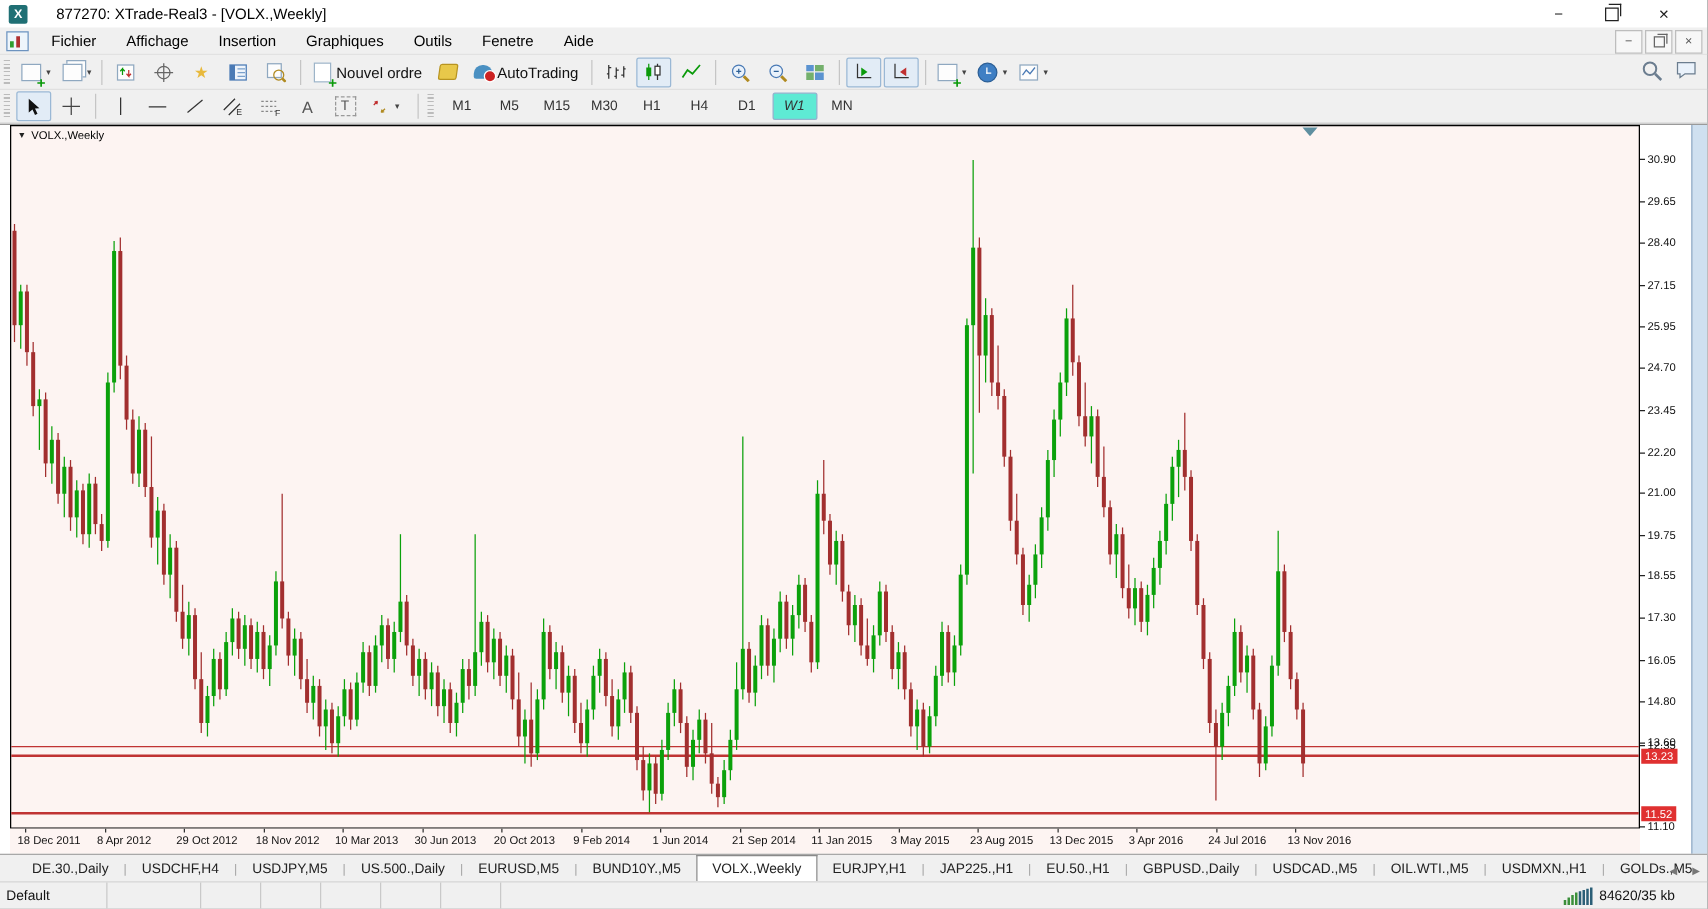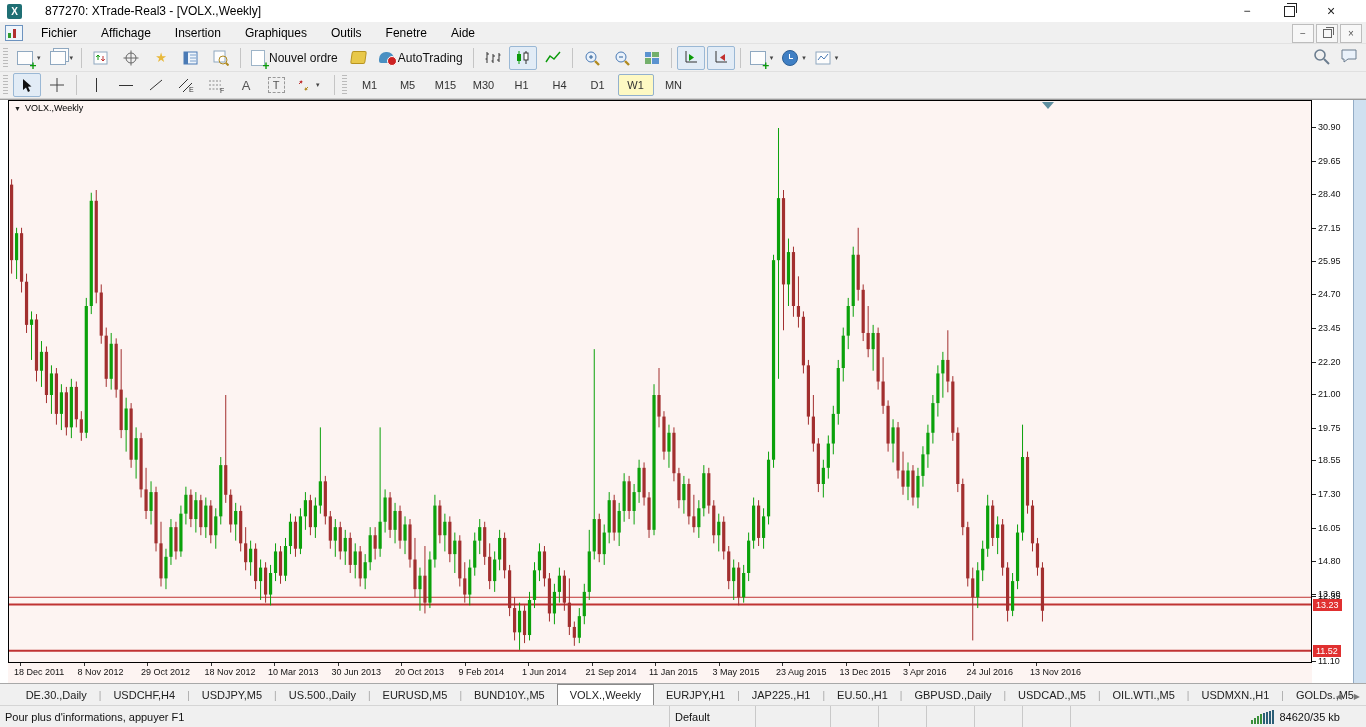--- a/index.html
+++ b/index.html
@@ -45,21 +45,21 @@
   .clock-ic:before{content:"";position:absolute;left:6px;top:3px;width:1px;height:5px;background:#fff;}
   .clock-ic:after{content:"";position:absolute;left:6px;top:7px;width:4px;height:1px;background:#fff;}
   .tiles-ic{width:14px;height:12px;display:grid;grid-template-columns:1fr 1fr;grid-template-rows:1fr 1fr;gap:1px;}
   .tiles-ic span{background:#5b93d0;}
   .tiles-ic span:nth-child(2){background:#74b06c;}
   .tiles-ic span:nth-child(3){background:#74b06c;}
   .vline-glyph{width:1px;height:14px;background:#333;}
   .hline-glyph{width:14px;height:1px;background:#333;}
   .tf-btn{height:20px;min-width:26px;margin:0 1px;padding:0 4px;display:flex;align-items:center;justify-content:center;
           font-size:11px;color:#333;border:1px solid transparent;border-radius:2px;}
-  .tf-btn.active{background:#fef9c3;border-color:#8fae cc;border:1px solid #93b1cd;}
+  .tf-btn.active{background:#5eead4;border-color:#8fae cc;border:1px solid #93b1cd;font-style:italic;}
   .search-chat{position:absolute;right:8px;top:3px;display:flex;gap:10px;align-items:center;}
   
   .workspace{position:absolute;left:0;top:99px;width:1366px;height:584px;background:#ffffff;border-top:1px solid #9a9a9a;box-sizing:border-box;}
   .plot{position:absolute;left:8px;top:0px;width:1304px;height:563px;background:#fdf4f2;}
   .plot svg{display:block;}
   .symbol-label{position:absolute;left:6px;top:3px;font-size:9px;color:#000;display:flex;align-items:center;gap:4px;}
   .symbol-label .tri{font-size:7px;color:#222;}
   .date-axis{position:absolute;left:8px;top:563px;width:1304px;height:21px;background:#fdf4f2;}
   .date-label{position:absolute;top:4px;font-size:9px;color:#111;white-space:nowrap;}
   .date-label:before{content:"";position:absolute;left:6px;top:-4px;width:1px;height:3px;background:#333;}
@@ -808,21 +808,21 @@
           <rect x="1032.8600000000001" y="467.60610999999994" width="3.2" height="43.151520000000005" fill="#a22f2f"></rect>
           <polygon points="1034,2 1046,2 1040,9" fill="#5f8fa0"></polygon>
         </svg>
       <div class="symbol-label">
         <span class="tri">▼</span>
         <span>VOLX.,Weekly</span>
       </div>
     </div>
     <div class="date-axis" id="date-axis">
         <div class="date-label" style="left: 6px;">18 Dec 2011</div>
-        <div class="date-label" style="left: 69.5px;">8 Nov 2012</div>
+        <div class="date-label" style="left: 69.5px;">8 Apr 2012</div>
         <div class="date-label" style="left: 133px;">29 Oct 2012</div>
         <div class="date-label" style="left: 196.5px;">18 Nov 2012</div>
         <div class="date-label" style="left: 260px;">10 Mar 2013</div>
         <div class="date-label" style="left: 323.5px;">30 Jun 2013</div>
         <div class="date-label" style="left: 387px;">20 Oct 2013</div>
         <div class="date-label" style="left: 450.5px;">9 Feb 2014</div>
         <div class="date-label" style="left: 514px;">1 Jun 2014</div>
         <div class="date-label" style="left: 577.5px;">21 Sep 2014</div>
         <div class="date-label" style="left: 641px;">11 Jan 2015</div>
         <div class="date-label" style="left: 704.5px;">3 May 2015</div>
@@ -885,21 +885,20 @@
       <div class="tab">USDMXN.,H1</div>
       <span class="tab-div">|</span>
       <div class="tab">GOLDs.,M5</div>
       <div class="tab-arrows">
         <span>◀</span>
         <span>▶</span>
       </div>
     </div>
 
   <div class="statusbar">
-    <div class="status-cell" style="width:670px;">Pour plus d'informations, appuyer F1</div>
     <div class="status-cell" style="width:86px;">Default</div>
     <div class="status-cell" style="width:75px;"></div>
     <div class="status-cell" style="width:48px;"></div>
     <div class="status-cell" style="width:48px;"></div>
     <div class="status-cell" style="width:48px;"></div>
     <div class="status-cell" style="width:48px;"></div>
     <div class="status-cell" style="width:48px;"></div>
     <div class="status-cell last" style="flex:1;">
       <span class="net-bars">
         <span class="g" style="height:4px"></span>

